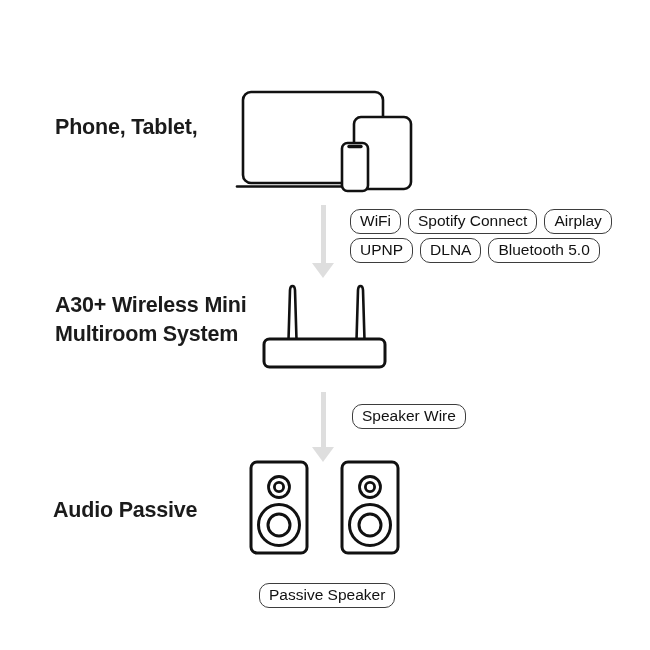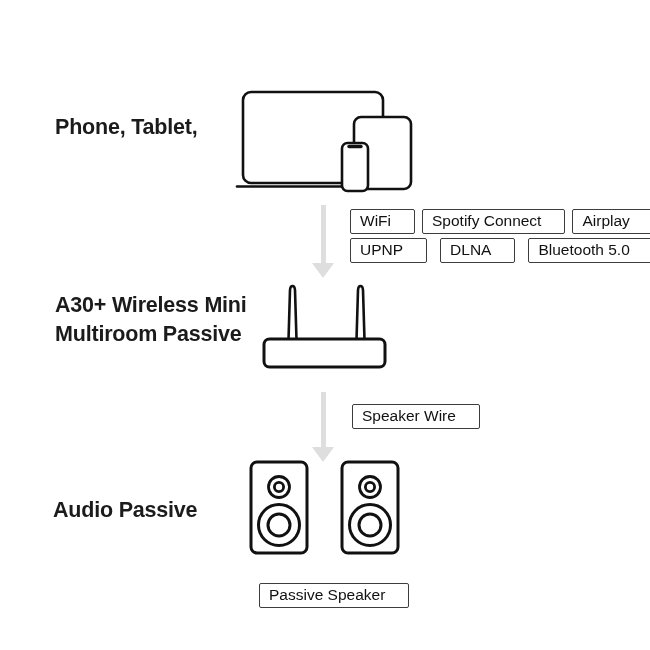--- a/index.html
+++ b/index.html
@@ -45,39 +45,39 @@
     height: 0;
     border-left: 11px solid transparent;
     border-right: 11px solid transparent;
     border-top: 15px solid #dedede;
   }
 
   
   .badge {
     display: inline-block;
     border: 1.6px solid #3d3d3d;
-    border-radius: 2px;
+    border-radius: 10px;
     background: #ffffff;
     color: #111111;
     font-size: 15.5px;
     line-height: 20px;
-    padding: 1px 23px 2px 9px;
+    padding: 1px 9px 2px 9px;
     white-space: nowrap;
   }
   .badge-rows {
     position: absolute;
     left: 350px;
     top: 209px;
     display: flex;
     flex-direction: column;
     gap: 4px;
   }
   .badge-row { display: flex; }
   .badge-row.r1 { gap: 7px; }
-  .badge-row.r2 { gap: 13px; }
+  .badge-row.r2 { gap: 7px; }
 
   .badge-speaker-wire {
     position: absolute;
     left: 352px;
     top: 404px;
     text-align: right;
   }
   .badge-passive-speaker {
     position: absolute;
     left: 259px;
@@ -133,21 +133,21 @@
     </div>
     <div class="badge-row r2">
       <span class="badge">UPNP</span>
       <span class="badge">DLNA</span>
       <span class="badge">Bluetooth 5.0</span>
     </div>
   </div>
 
   <div class="section-label" style="left:55px; top:291px;">
     <span>A30+ Wireless Mini</span>
-    <span>Multiroom Passive</span>
+    <span>Multiroom System</span>
   </div>
 
   <div class="icon-wrap" style="left:262px; top:283px;">
     <svg width="128" height="88" viewBox="0 0 128 88">
 
       <path d="M26.5,57 L28,7 Q28.3,3 30.5,3 Q32.7,3 33,7 L34.5,57" fill="#ffffff" stroke="#111111" stroke-width="2.6" stroke-linejoin="round"></path>
 
       <path d="M94.5,57 L96,7 Q96.3,3 98.5,3 Q100.7,3 101,7 L102.5,57" fill="#ffffff" stroke="#111111" stroke-width="2.6" stroke-linejoin="round"></path>
 
       <rect x="2" y="56" width="121" height="28" rx="5.5" fill="#ffffff" stroke="#111111" stroke-width="3"></rect>

